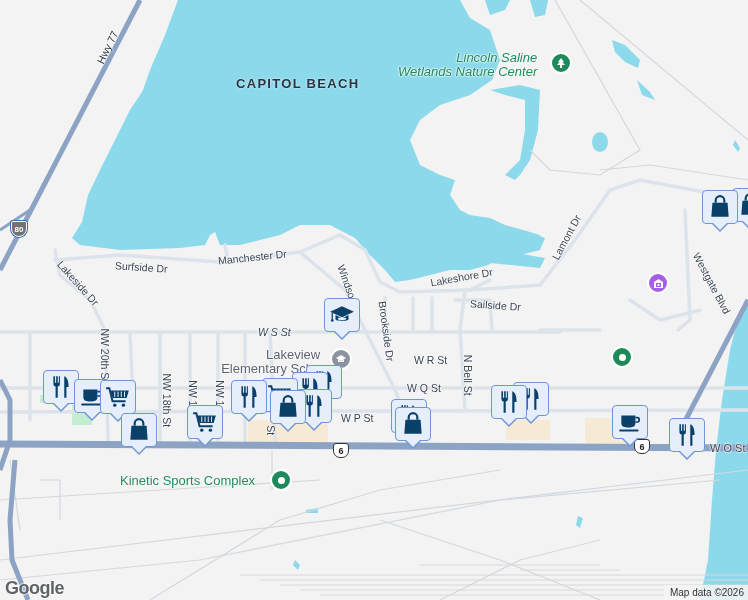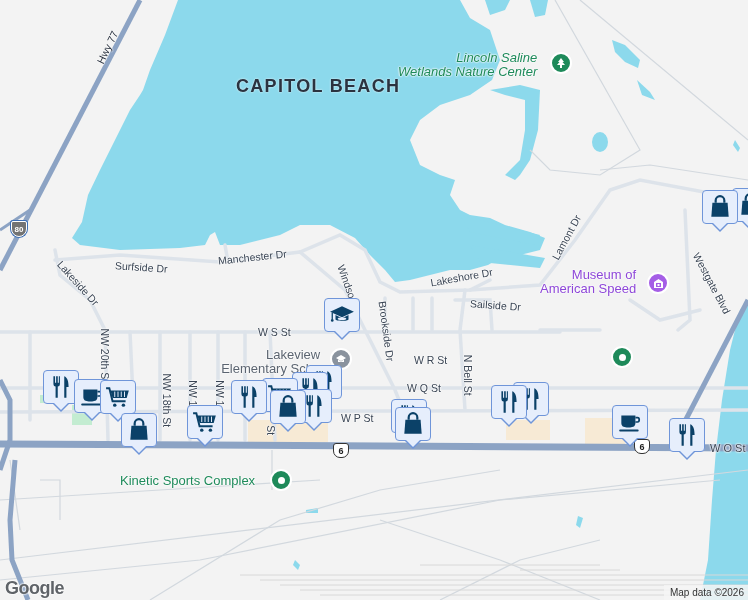--- a/index.html
+++ b/index.html
@@ -1,21 +1,21 @@
 <!DOCTYPE html>
 <html><head>
 <meta charset="utf-8">
 <style>
   html, body { margin: 0; padding: 0; }
   body { width: 748px; height: 600px; overflow: hidden; background: #f3f3f3; font-family: "Liberation Sans", sans-serif; }
   #map { position: relative; width: 748px; height: 600px; overflow: hidden; background: #f3f3f3; }
   #map svg.base { position: absolute; left: 0; top: 0; }
   .lbl { position: absolute; white-space: nowrap; font-family: "Liberation Sans", sans-serif; color: #3c4858; font-size: 11px; line-height: 1; text-shadow: 0 0 2px #fff, 0 0 2px #fff, 0 0 2px #fff; }
   .street { font-size: 10.5px; color: #3a4554; }
-  .water-lbl { font-size: 18px; font-weight: bold; letter-spacing: 1.3px; color: #2b3340; text-shadow: 0 0 2px #c8ecf5, 0 0 2px #c8ecf5; }
+  .water-lbl { font-size: 13px; font-weight: bold; letter-spacing: 1.3px; color: #2b3340; text-shadow: 0 0 2px #c8ecf5, 0 0 2px #c8ecf5; }
   .poi-green { color: #1e8a5a; font-size: 13px; line-height: 1.05; }
   .poi-purple { color: #8d46d8; font-size: 13px; line-height: 1.05; text-align: right; }
   .poi-gray { color: #5b6470; font-size: 13px; line-height: 1.05; }
   .poi-pin { position: absolute; width: 22px; height: 22px; border-radius: 50%; border: 2px solid #fff; box-sizing: border-box; display: flex; align-items: center; justify-content: center; }
   .poi-pin::after { content: ""; position: absolute; bottom: -6px; left: 50%; margin-left: -4px; border-left: 4px solid transparent; border-right: 4px solid transparent; border-top: 6px solid #fff; z-index: -1; }
   .marker { position: absolute; width: 36px; height: 34px; background: #e6eefc; border: 1px solid #6f95d9; border-radius: 4px; box-sizing: border-box; display: flex; align-items: center; justify-content: center; cursor: pointer; }
   .marker::before { content: ""; position: absolute; bottom: -9px; left: 50%; margin-left: -9px; border-left: 9px solid transparent; border-right: 9px solid transparent; border-top: 9px solid #6f95d9; }
   .marker::after { content: ""; position: absolute; bottom: -7px; left: 50%; margin-left: -8px; border-left: 8px solid transparent; border-right: 8px solid transparent; border-top: 8px solid #e6eefc; }
   .marker svg { width: 26px; height: 26px; }
   .shield { position: absolute; width: 16px; height: 15px; background: #fff; border: 1.2px solid #333; border-radius: 3px 3px 7px 7px; box-sizing: border-box; font-size: 9px; font-weight: bold; color: #222; display: flex; align-items: center; justify-content: center; }
@@ -132,21 +132,21 @@
 
   <div class="lbl street" style="left:115px; top:262px; transform:rotate(4deg);">Surfside Dr</div>
   <div class="lbl street" style="left:218px; top:252px; transform:rotate(-6deg);">Manchester Dr</div>
   <div class="lbl street" style="left:50px; top:278px; transform:rotate(48deg);">Lakeside Dr</div>
   <div class="lbl street" style="left:328px; top:278px; transform:rotate(70deg);">Windsor</div>
   <div class="lbl street" style="left:430px; top:272px; transform:rotate(-10deg);">Lakeshore Dr</div>
   <div class="lbl street" style="left:470px; top:300px; transform:rotate(4deg);">Sailside Dr</div>
   <div class="lbl street" style="left:356px; top:326px; transform:rotate(82deg);">Brookside Dr</div>
   <div class="lbl street" style="left:542px; top:232px; transform:rotate(-62deg);">Lamont Dr</div>
   <div class="lbl street" style="left:678px; top:278px; transform:rotate(62deg);">Westgate Blvd</div>
-  <div class="lbl street" style="left:258px; top:327px;">W S St</div>
+  <div class="lbl street" style="left:258px; top:327px;font-style:italic;">W S St</div>
   <div class="lbl street" style="left:414px; top:355px;">W R St</div>
   <div class="lbl street" style="left:407px; top:383px;">W Q St</div>
   <div class="lbl street" style="left:341px; top:413px;">W P St</div>
   <div class="lbl street" style="left:710px; top:443px; font-size:11px;">W O St</div>
   <div class="lbl street" style="left:447px; top:370px; transform:rotate(90deg);">N Bell St</div>
   <div class="lbl street" style="left:78px; top:350px; transform:rotate(90deg);">NW 20th St</div>
   <div class="lbl street" style="left:140px; top:395px; transform:rotate(90deg);">NW 18th St</div>
   <div class="lbl street" style="left:180px; top:388px; transform:rotate(90deg);">NW 1</div>
   <div class="lbl street" style="left:207px; top:388px; transform:rotate(90deg);">NW 1</div>
   <div class="lbl street" style="left:266px; top:425px; transform:rotate(90deg);">St</div>
@@ -154,24 +154,20 @@
   <div class="lbl poi-green" style="left:398px; top:51px; text-align:right; font-style:italic;">
     <div>Lincoln Saline</div>
     <div>Wetlands Nature Center</div>
   </div>
   <div class="poi-pin" style="left:550px; top:52px; background:#1e8a5a;">
     <svg width="12" height="12" viewBox="0 0 12 12">
         <path d="M6 1 L9 5 L7.5 5 L10 8 L7 8 L7 11 L5 11 L5 8 L2 8 L4.5 5 L3 5 Z" fill="#fff"></path>
       </svg>
   </div>
 
-  <div class="lbl poi-purple" style="left:540px; top:268px;">
-    <div>Museum of</div>
-    <div>American Speed</div>
-  </div>
   <div class="poi-pin" style="left:647px; top:272px; background:#a55ee6;">
     <svg width="11" height="11" viewBox="0 0 11 11">
         <path d="M1 4 L5.5 1 L10 4 L10 10 L1 10 Z M3 5 L3 9 L8 9 L8 5 Z M4.5 6 L6.5 6 L6.5 8 L4.5 8 Z" fill="#fff" fill-rule="evenodd"></path>
       </svg>
   </div>
 
   <div class="poi-pin" style="left:611px; top:346px; background:#1e8a5a;">
     <div style="width:7px;height:7px;border-radius:50%;background:#fff;"></div>
   </div>
 

